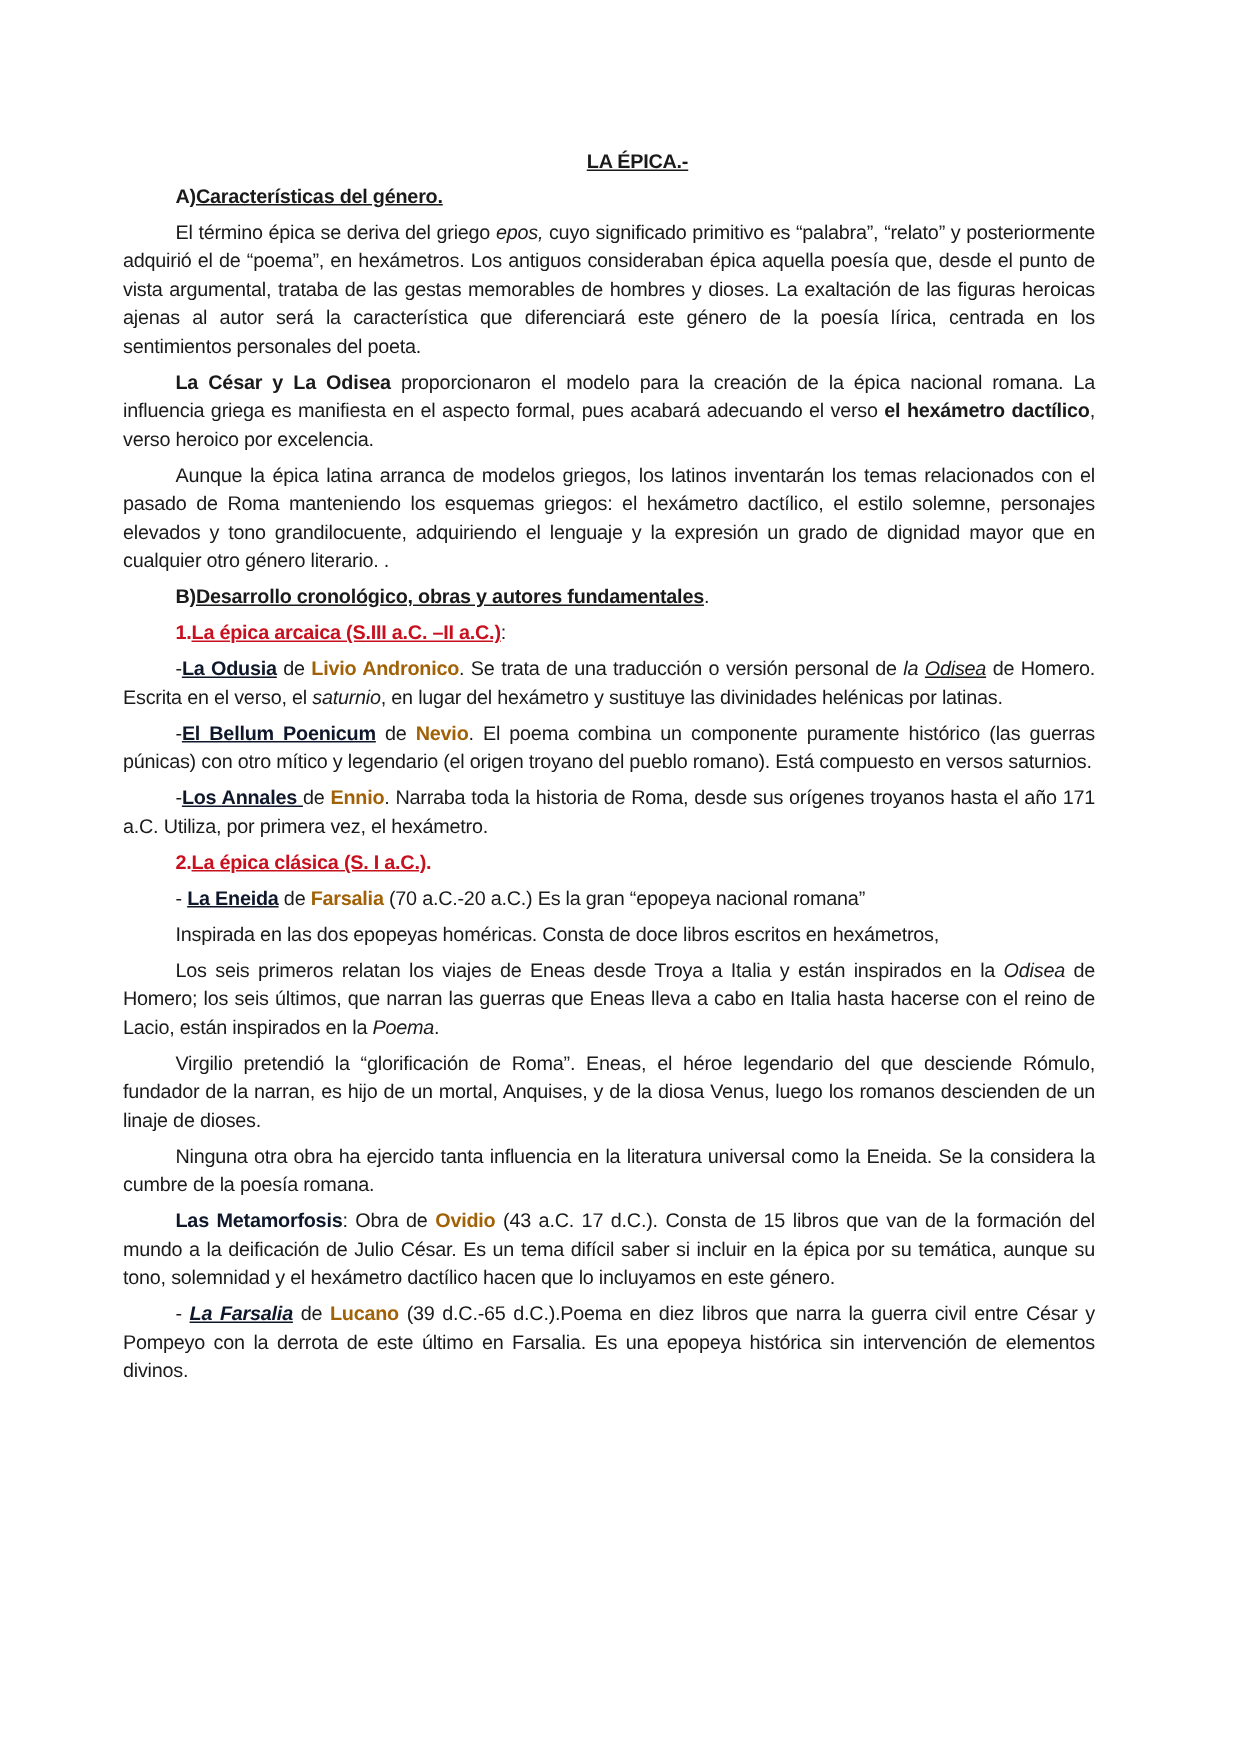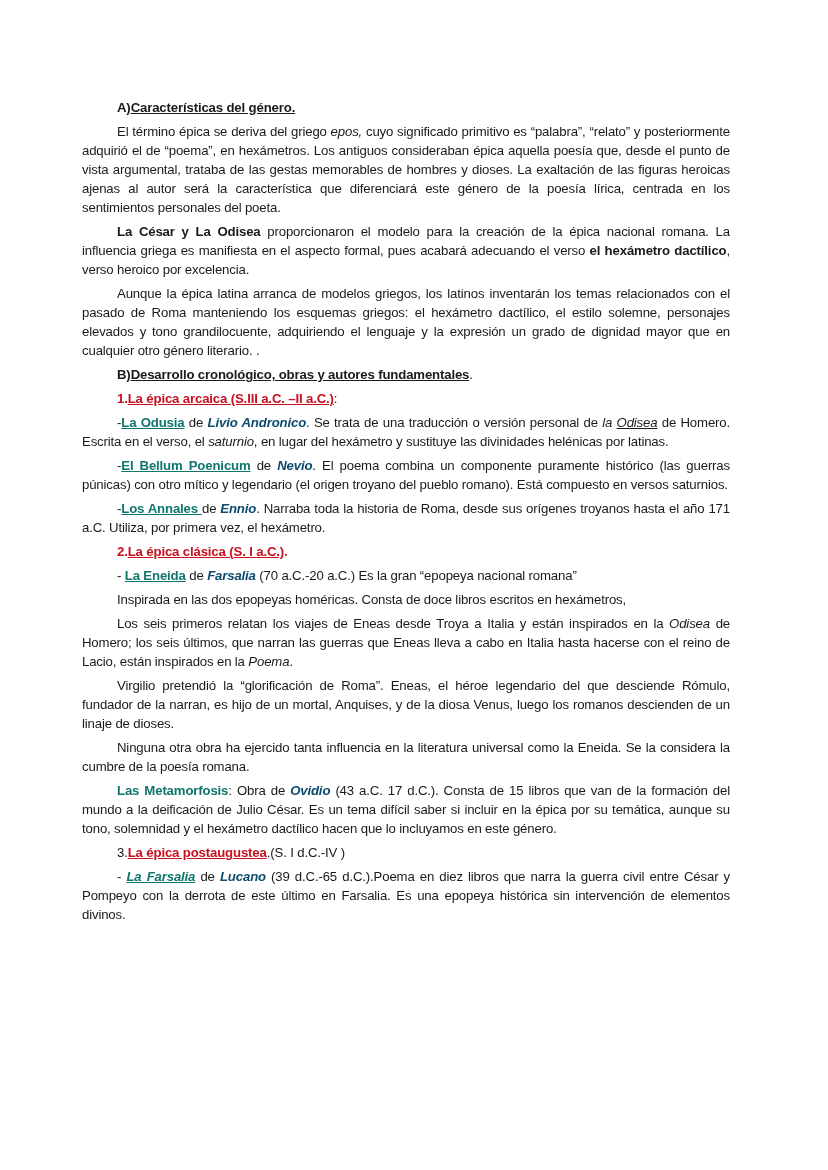--- a/index.html
+++ b/index.html
@@ -8,28 +8,29 @@
     position: absolute; left: 82px; top: 98px; width: 648px;
     font-family: "Liberation Sans", sans-serif; font-size: 13.2px;
     line-height: 19px; color: #1a1a1a; letter-spacing: -0.15px;
   }
   .title { text-align: center; font-weight: bold; text-decoration: underline; margin: 0 0 4px 38px; }
   .p { text-align: justify; text-indent: 35px; margin: 0 0 5px 0; }
   .h { margin: 0 0 5px 35px; }
   .b { font-weight: bold; }
   .u { text-decoration: underline; }
   .i { font-style: italic; }
-  .blue { color: #0f766e; font-weight: bold; }
-  .red { color: #0c4a6e; font-weight: bold; font-style: italic; }
+  .blue { color: #0f172a; font-weight: bold; }
+  .red { color: #a16207; font-weight: bold; }
   .dred { color: #c8101e; font-weight: bold; }
 </style>
 </head>
 <body>
 
 <div class="page">
+  <div class="title">LA ÉPICA.-</div>
 
   <div class="h b"><span>A)</span><span class="u">Características del género.</span></div>
 
   <p class="p"><span>El término épica se deriva del griego </span><span class="i">epos,</span><span> cuyo significado primitivo es “palabra”, “relato” y posteriormente adquirió el de “poema”, en hexámetros. Los antiguos consideraban épica aquella poesía que, desde el punto de vista argumental, trataba de las gestas memorables de hombres y dioses. La exaltación de las figuras heroicas ajenas al autor será la característica que diferenciará este género de la poesía lírica, centrada en los sentimientos personales del poeta.</span></p>
 
   <p class="p"><span class="b">La César y La Odisea</span><span> proporcionaron el modelo para la creación de la épica nacional romana. La influencia griega es manifiesta en el aspecto formal, pues acabará adecuando el verso </span><span class="b">el hexámetro dactílico</span><span>, verso heroico por excelencia.</span></p>
 
   <p class="p">Aunque la épica latina arranca de modelos griegos, los latinos inventarán los temas relacionados con el pasado de Roma manteniendo los esquemas griegos: el hexámetro dactílico, el estilo solemne, personajes elevados y tono grandilocuente, adquiriendo el lenguaje y la expresión un grado de dignidad mayor que en cualquier otro género literario. .</p>
 
   <div class="h"><span class="b">B)</span><span class="b u">Desarrollo cronológico, obras y autores fundamentales</span><span>.</span></div>
@@ -49,16 +50,15 @@
   <p class="p">Inspirada en las dos epopeyas homéricas. Consta de doce libros escritos en hexámetros,</p>
 
   <p class="p"><span>Los seis primeros relatan los viajes de Eneas desde Troya a Italia y están inspirados en la </span><span class="i">Odisea</span><span> de Homero; los seis últimos, que narran las guerras que Eneas lleva a cabo en Italia hasta hacerse con el reino de Lacio, están inspirados en la </span><span class="i">Poema</span><span>.</span></p>
 
   <p class="p">Virgilio pretendió la “glorificación de Roma”. Eneas, el héroe legendario del que desciende Rómulo, fundador de la narran, es hijo de un mortal, Anquises, y de la diosa Venus, luego los romanos descienden de un linaje de dioses.</p>
 
   <p class="p">Ninguna otra obra ha ejercido tanta influencia en la literatura universal como la Eneida. Se la considera la cumbre de la poesía romana.</p>
 
   <p class="p"><span class="blue">Las Metamorfosis</span><span>: Obra de </span><span class="red">Ovidio</span><span> (43 a.C. 17 d.C.). Consta de 15 libros que van de la formación del mundo a la deificación de Julio César. Es un tema difícil saber si incluir en la épica por su temática, aunque su tono, solemnidad y el hexámetro dactílico hacen que lo incluyamos en este género.</span></p>
 
-  <div class="h"><span>3.</span><span class="dred u">La épica postaugustea</span><span>.(S. I d.C.-IV )</span></div>
 
   <p class="p"><span>- </span><span class="blue u i">La Farsalia</span><span> de </span><span class="red">Lucano</span><span> (39 d.C.-65 d.C.).Poema en diez libros que narra la guerra civil entre César y Pompeyo con la derrota de este último en Farsalia. Es una epopeya histórica sin intervención de elementos divinos.</span></p>
 </div>
 
 </body></html>

